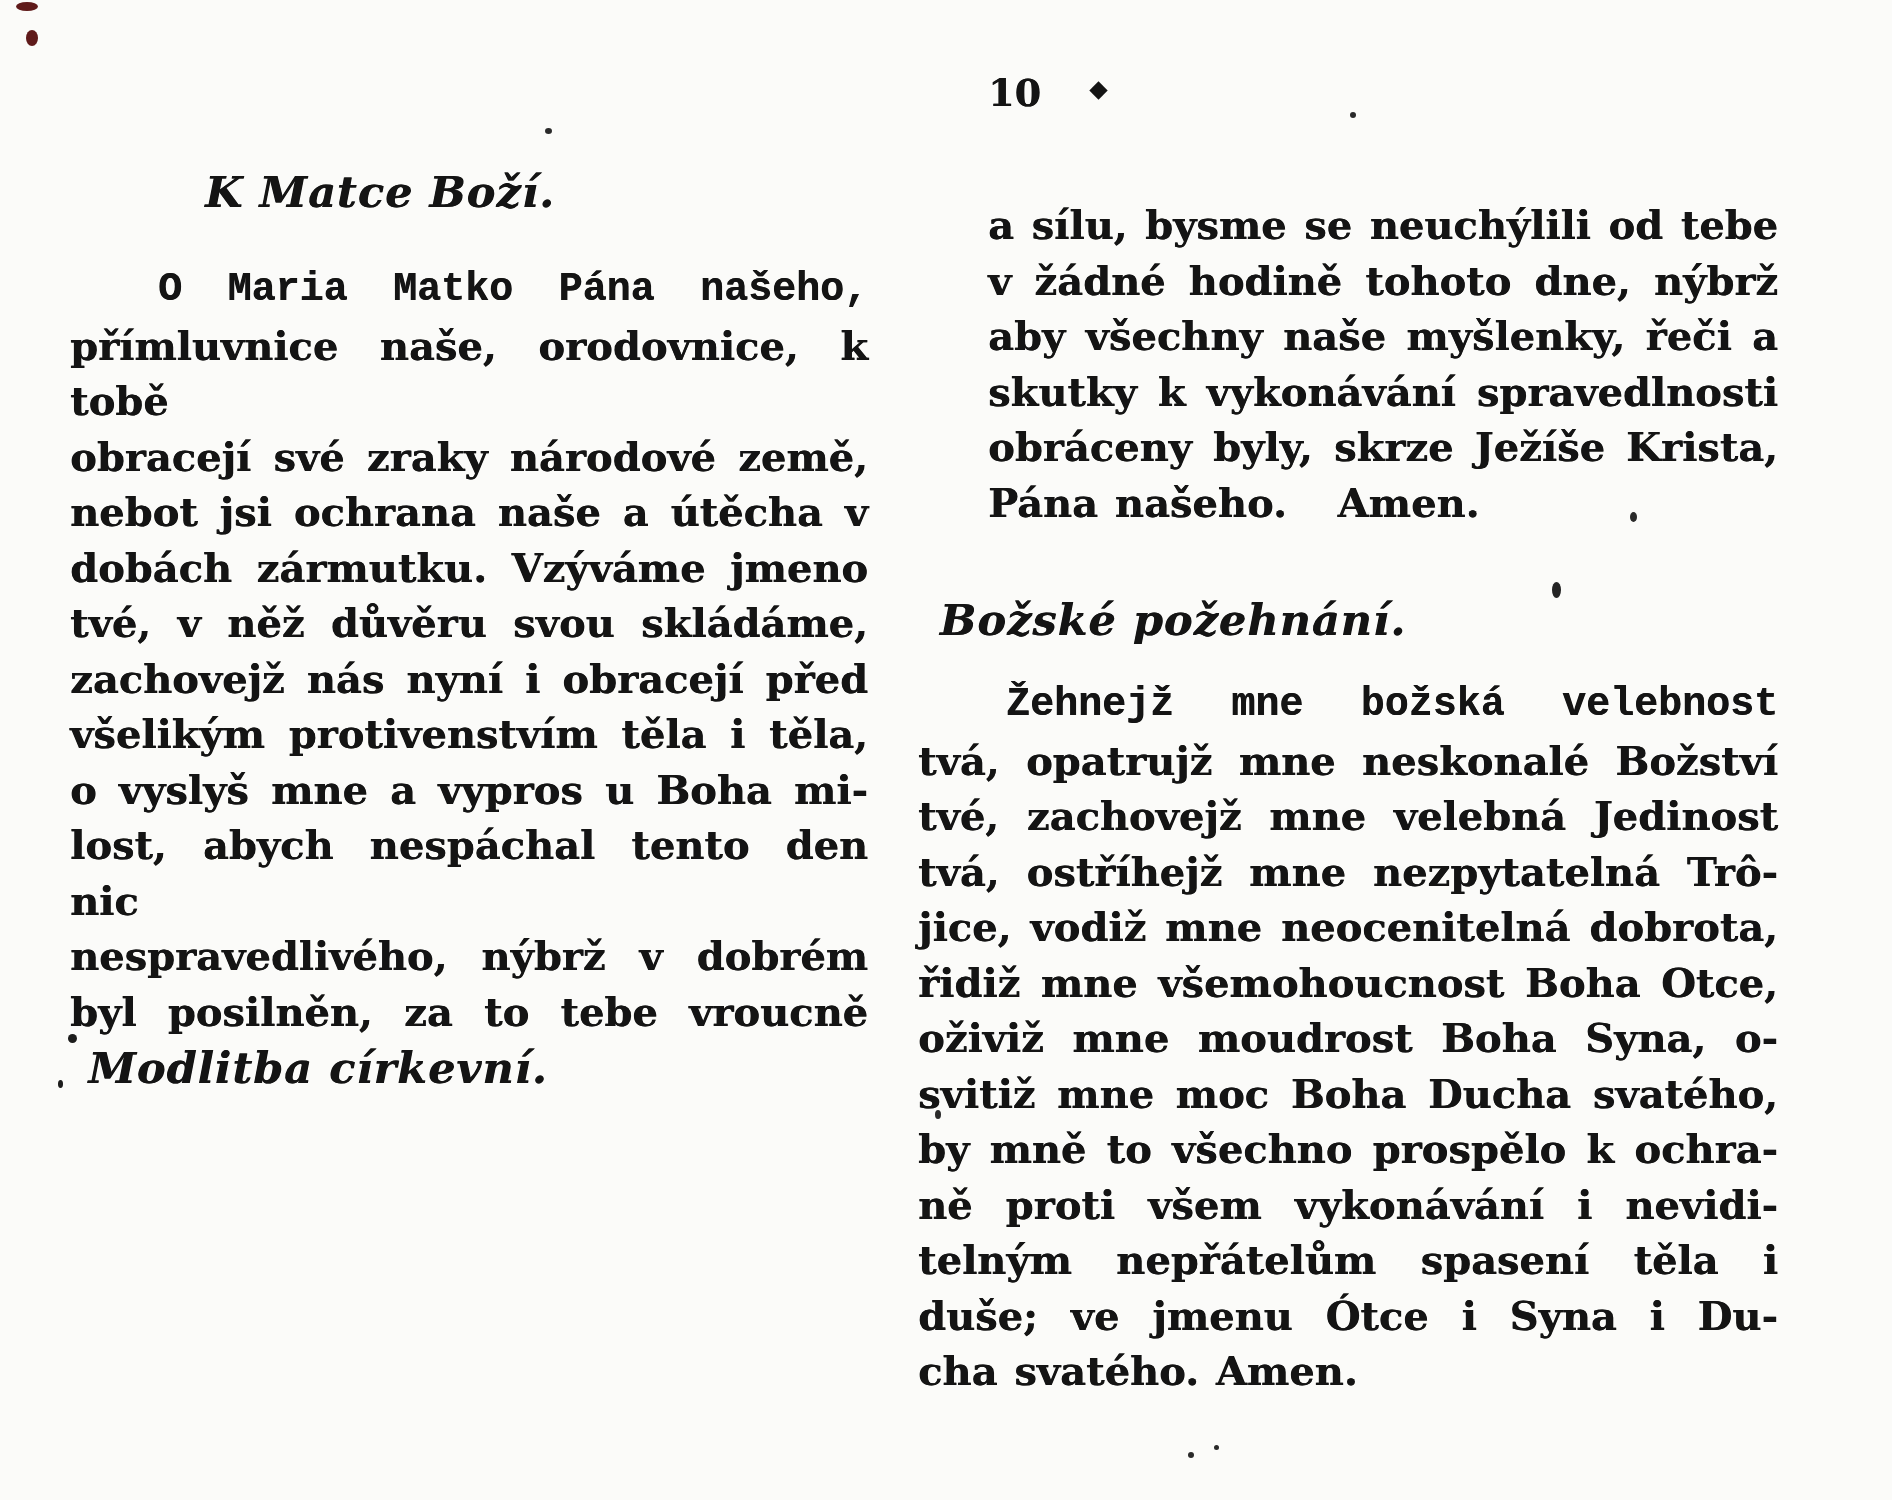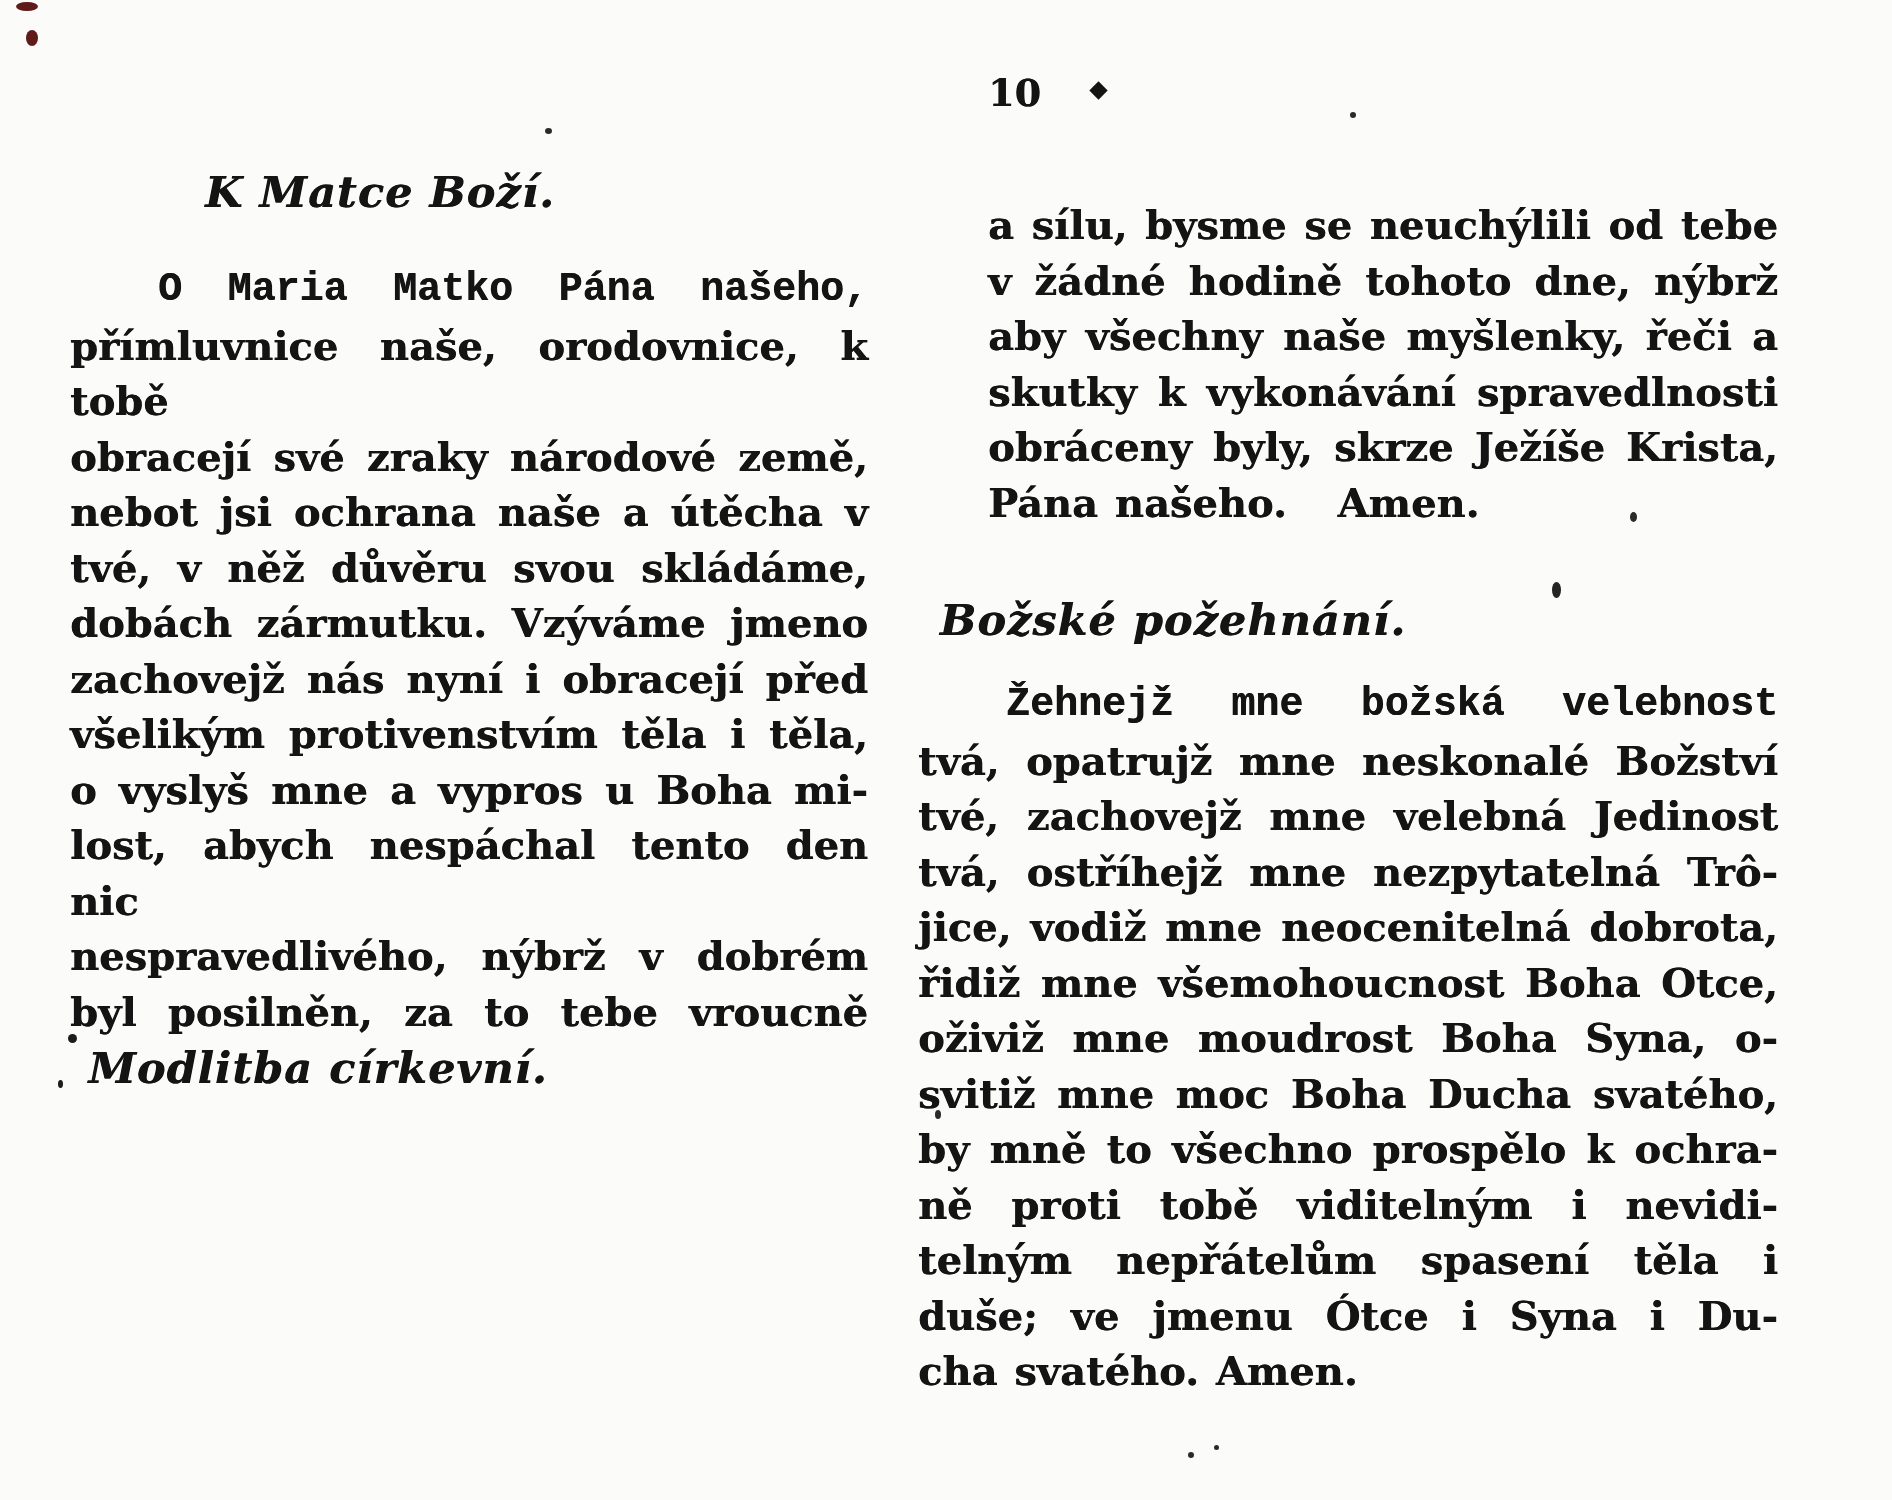--- a/index.html
+++ b/index.html
@@ -53,22 +53,22 @@
 <div class="page">
 
   <div class="col col-left">
     <div class="heading h1">K Matce Boží.</div>
 
     <div class="para p1">
         <div class="line indent">O Maria Matko Pána našeho,</div>
         <div class="line">přímluvnice naše, orodovnice, k tobě</div>
         <div class="line">obracejí své zraky národové země,</div>
         <div class="line">nebot jsi ochrana naše a útěcha v</div>
+        <div class="line">dobách zármutku. Vzýváme jmeno</div>
         <div class="line">tvé, v něž důvěru svou skládáme,</div>
-        <div class="line">dobách zármutku. Vzýváme jmeno</div>
         <div class="line">zachovejž nás nyní i obracejí před</div>
         <div class="line">všelikým protivenstvím těla i těla,</div>
         <div class="line">o vyslyš mne a vypros u Boha mi-</div>
         <div class="line">lost, abych nespáchal tento den nic</div>
         <div class="line">nespravedlivého, nýbrž v dobrém</div>
         <div class="line">byl posilněn, za to tebe vroucně</div>
       </div>
 
     <div class="heading h2">Modlitba církevní.</div>
 
@@ -91,21 +91,21 @@
     <div class="para p4">
         <div class="line indent">Žehnejž mne božská velebnost</div>
         <div class="line">tvá, opatrujž mne neskonalé Božství</div>
         <div class="line">tvé, zachovejž mne velebná Jedinost</div>
         <div class="line">tvá, ostříhejž mne nezpytatelná Trô-</div>
         <div class="line">jice, vodiž mne neocenitelná dobrota,</div>
         <div class="line">řidiž mne všemohoucnost Boha Otce,</div>
         <div class="line">oživiž mne moudrost Boha Syna, o-</div>
         <div class="line">svitiž mne moc Boha Ducha svatého,</div>
         <div class="line">by mně to všechno prospělo k ochra-</div>
-        <div class="line">ně proti tobě viditelným i nevidi-</div>
+        <div class="line">ně proti všem vykonávání i nevidi-</div>
         <div class="line">telným nepřátelům spasení těla i</div>
         <div class="line">duše; ve jmenu Ótce i Syna i Du-</div>
         <div class="line no-just">cha svatého. Amen.</div>
       </div>
   </div>
 
 <div class="speck" style="left: 16px; top: 2px; width: 22px; height: 9px; background: rgb(95, 26, 26); border-radius: 50%;"></div>
     <div class="speck" style="left: 26px; top: 30px; width: 12px; height: 16px; background: rgb(95, 26, 26); border-radius: 50%;"></div>
     <div class="speck" style="left: 545px; top: 128px; width: 7px; height: 6px; background: rgb(42, 42, 42); border-radius: 50%;"></div>
     <div class="speck" style="left: 1350px; top: 112px; width: 6px; height: 6px; background: rgb(42, 42, 42); border-radius: 50%;"></div>

